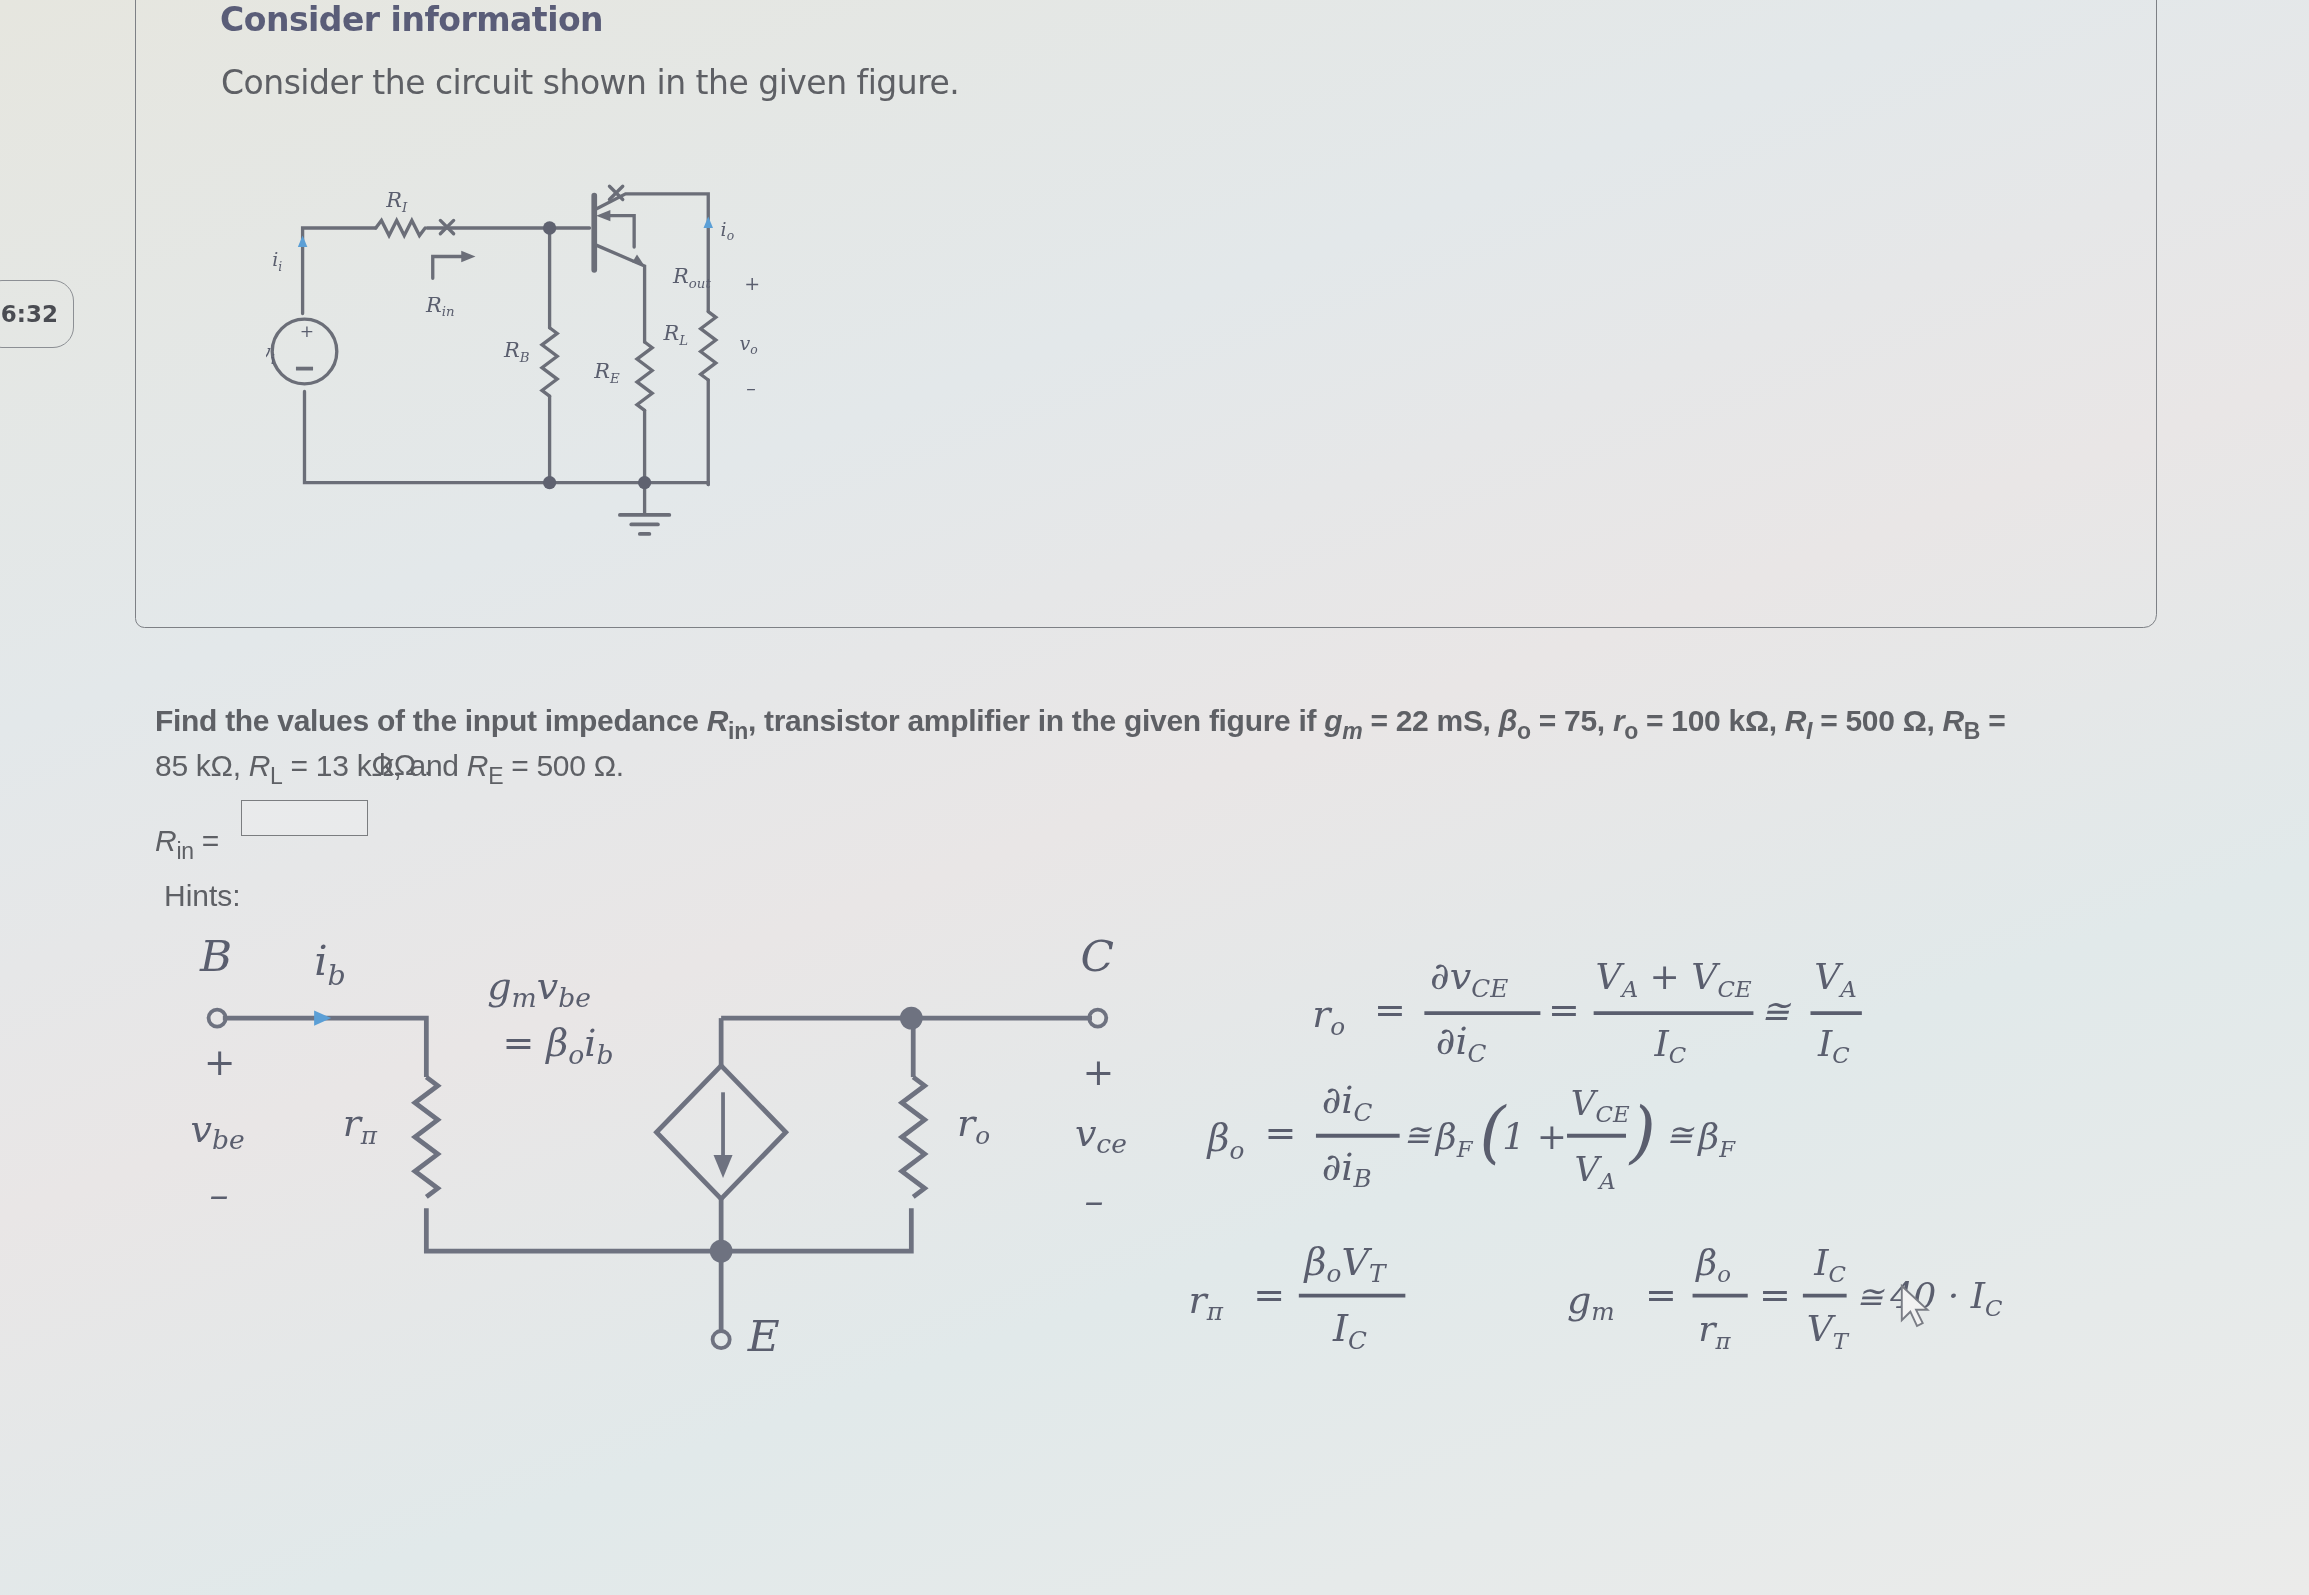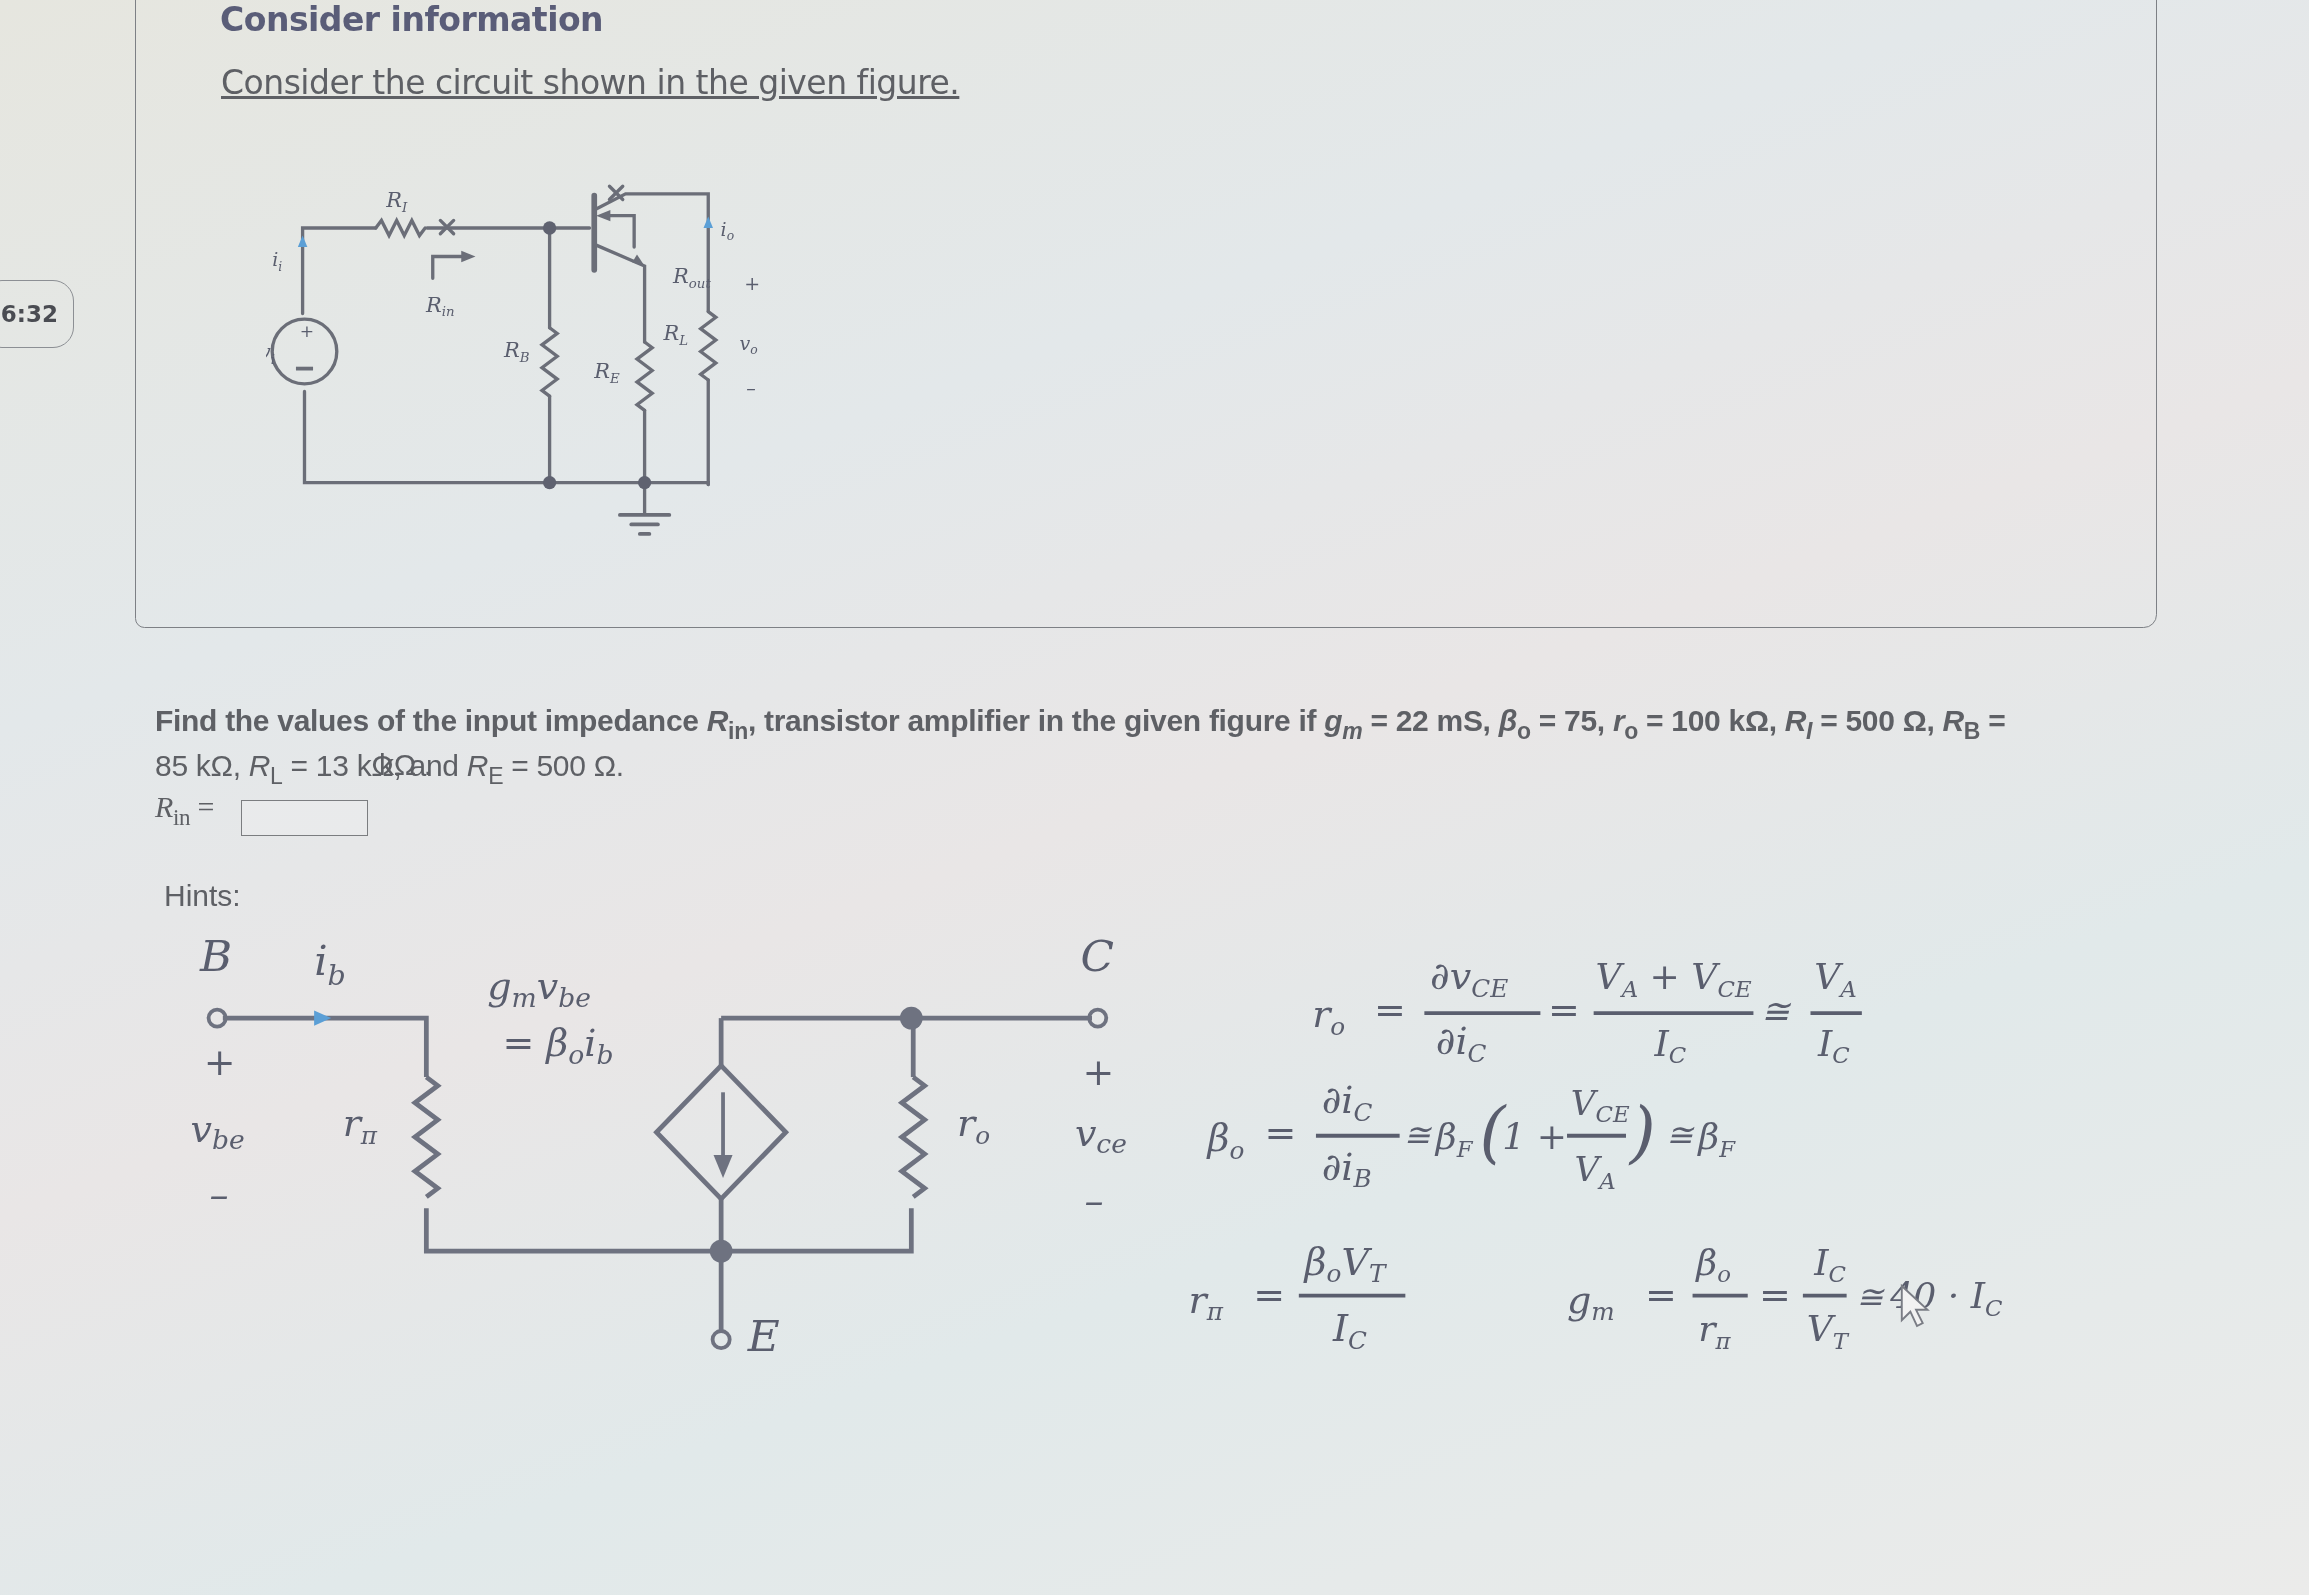--- a/index.html
+++ b/index.html
@@ -12,21 +12,21 @@
   .timer {
     left:-19px; top:280px; width:93px; height:68px; border:1.9px solid #8c8f94; border-radius:21px;
     display:flex; align-items:center; justify-content:flex-end; padding-right:15px; box-sizing:border-box;
     font-family:"DejaVu Sans", sans-serif; font-weight:bold; font-size:23px; color:#4a4c52;
   }
   .card {
     left:135px; top:-19px; width:2022px; height:647px; border:1.9px solid #7d8085; border-radius:0 0 13.3px 9.5px;
     box-sizing:border-box;
   }
   .req-title { left:220px; top:0px; font-size:33px; font-weight:bold; color:#5a5d78; font-family:"DejaVu Sans", sans-serif; letter-spacing:-0.5px; }
-  .consider { left:221px; top:63px; font-size:33px; color:#5e6065; font-family:"DejaVu Sans", sans-serif; letter-spacing:-0.5px;text-decoration:underline; }
+  .consider { left:221px; top:63px; font-size:33px; color:#5e6065; font-family:"DejaVu Sans", sans-serif; letter-spacing:-0.5px; }
   .problem { left:155px; font-size:30px; color:#5e6065; letter-spacing:-0.3px; white-space:nowrap; }
   .problem i { font-style:italic; }
   .problem sub { font-size:23px; vertical-align:-7.6px; }
   .answer-input {
     position:absolute; left:241px; top:800px; width:127px; height:36px; border:1.9px solid #7b7d80; background:rgba(255,255,255,0.15);
     box-sizing:border-box; padding:0 3.8px; font-size:25px; color:#333; font-family:"Liberation Sans", sans-serif;
   }
   .hints { left:164px; top:879px; font-size:30px; color:#5e6065;text-align:center; }
   svg text { font-family:"DejaVu Serif", serif; font-style:italic; fill:#5a5e6e; }
 </style>
@@ -106,21 +106,21 @@
   <text x="503" y="125" font-size="20" font-style="normal">+</text>
   <text x="505" y="236" font-size="20" font-style="normal">–</text>
 </svg>
 
 <div class="abs problem" style="top:704px;font-weight:bold;">
   <span>Find the values of the input impedance </span><i>R</i><sub>in</sub><span>, transistor amplifier in the given figure if </span><i>g</i><sub><i>m</i></sub><span> = 22 mS, </span><i>β</i><sub>o</sub><span> = 75, </span><i>r</i><sub>o</sub><span> = 100 kΩ, </span><i>R</i><sub><i>I</i></sub><span> = 500 Ω, </span><i>R</i><sub>B</sub><span> =</span>
 </div>
 <div class="abs problem" style="top:749px;">
   <span>85 kΩ, </span><i>R</i><sub>L</sub><span> = 13 kΩ, and </span><i>R</i><sub>E</sub><span> = 500 Ω.</span>
 </div>
-<div class="abs problem" style="top:790px;font-family:Liberation Serif, serif;">
+<div class="abs problem" style="top:824px;">
   <i>R</i><sub>in</sub><span> = </span>
 </div>
 <input class="answer-input" type="text" value="" style="">
 <div class="abs problem" style="left:379px;top:748px;">kΩ .</div>
 
 <div class="abs hints">Hints:</div>
 
 <svg class="abs" style="left:181px;top:923px;" width="1008" height="447" viewBox="0 0 1060 470">
   <g stroke="#6e7280" stroke-width="5" fill="none">
     <path d="M44 100 H258 V162"></path>

